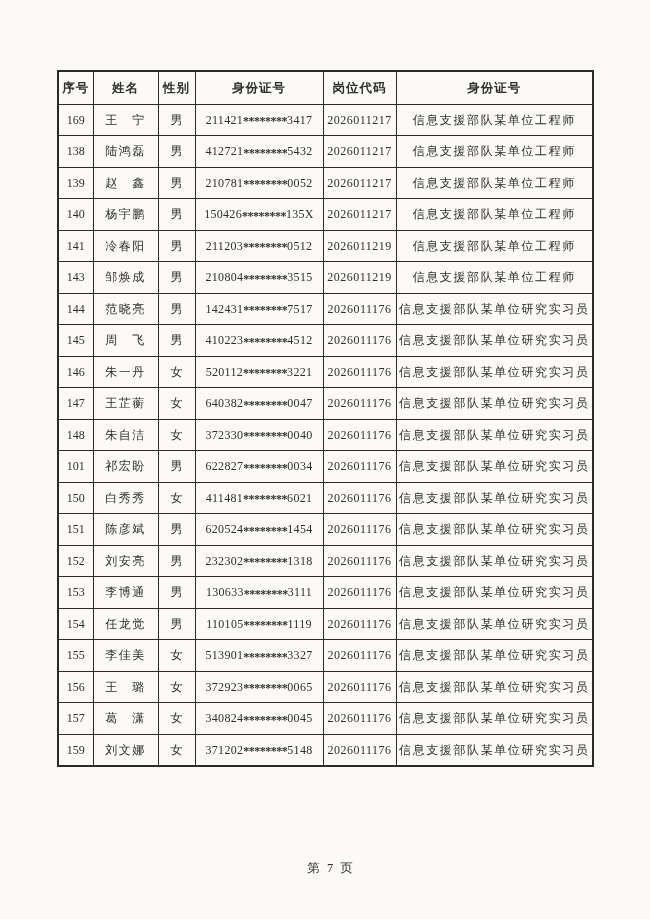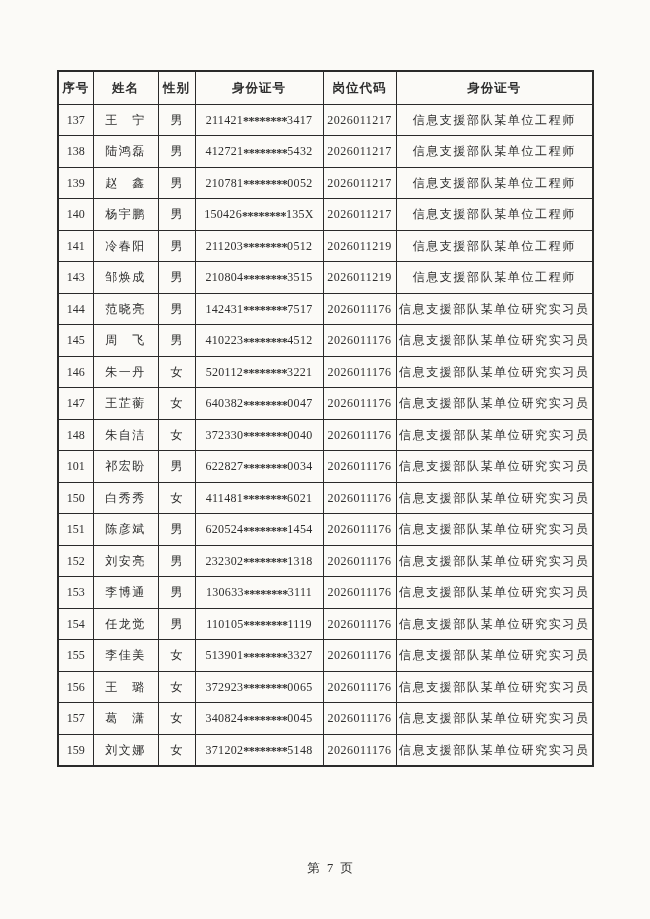--- a/index.html
+++ b/index.html
@@ -91,21 +91,21 @@
           <th>序号</th>
           <th>姓名</th>
           <th>性别</th>
           <th>身份证号</th>
           <th>岗位代码</th>
           <th>身份证号</th>
         </tr>
     </thead>
     <tbody>
         <tr>
-          <td class="cell-no">137</td>
+          <td class="cell-no">169</td>
           <td class="cell-name">王　宁</td>
           <td class="cell-gender">男</td>
           <td class="cell-id">211421<span class="star-run">********</span>3417</td>
           <td class="cell-code">2026011217</td>
           <td class="cell-pos">信息支援部队某单位工程师</td>
         </tr>
         <tr>
           <td class="cell-no">138</td>
           <td class="cell-name">陆鸿磊</td>
           <td class="cell-gender">男</td>

